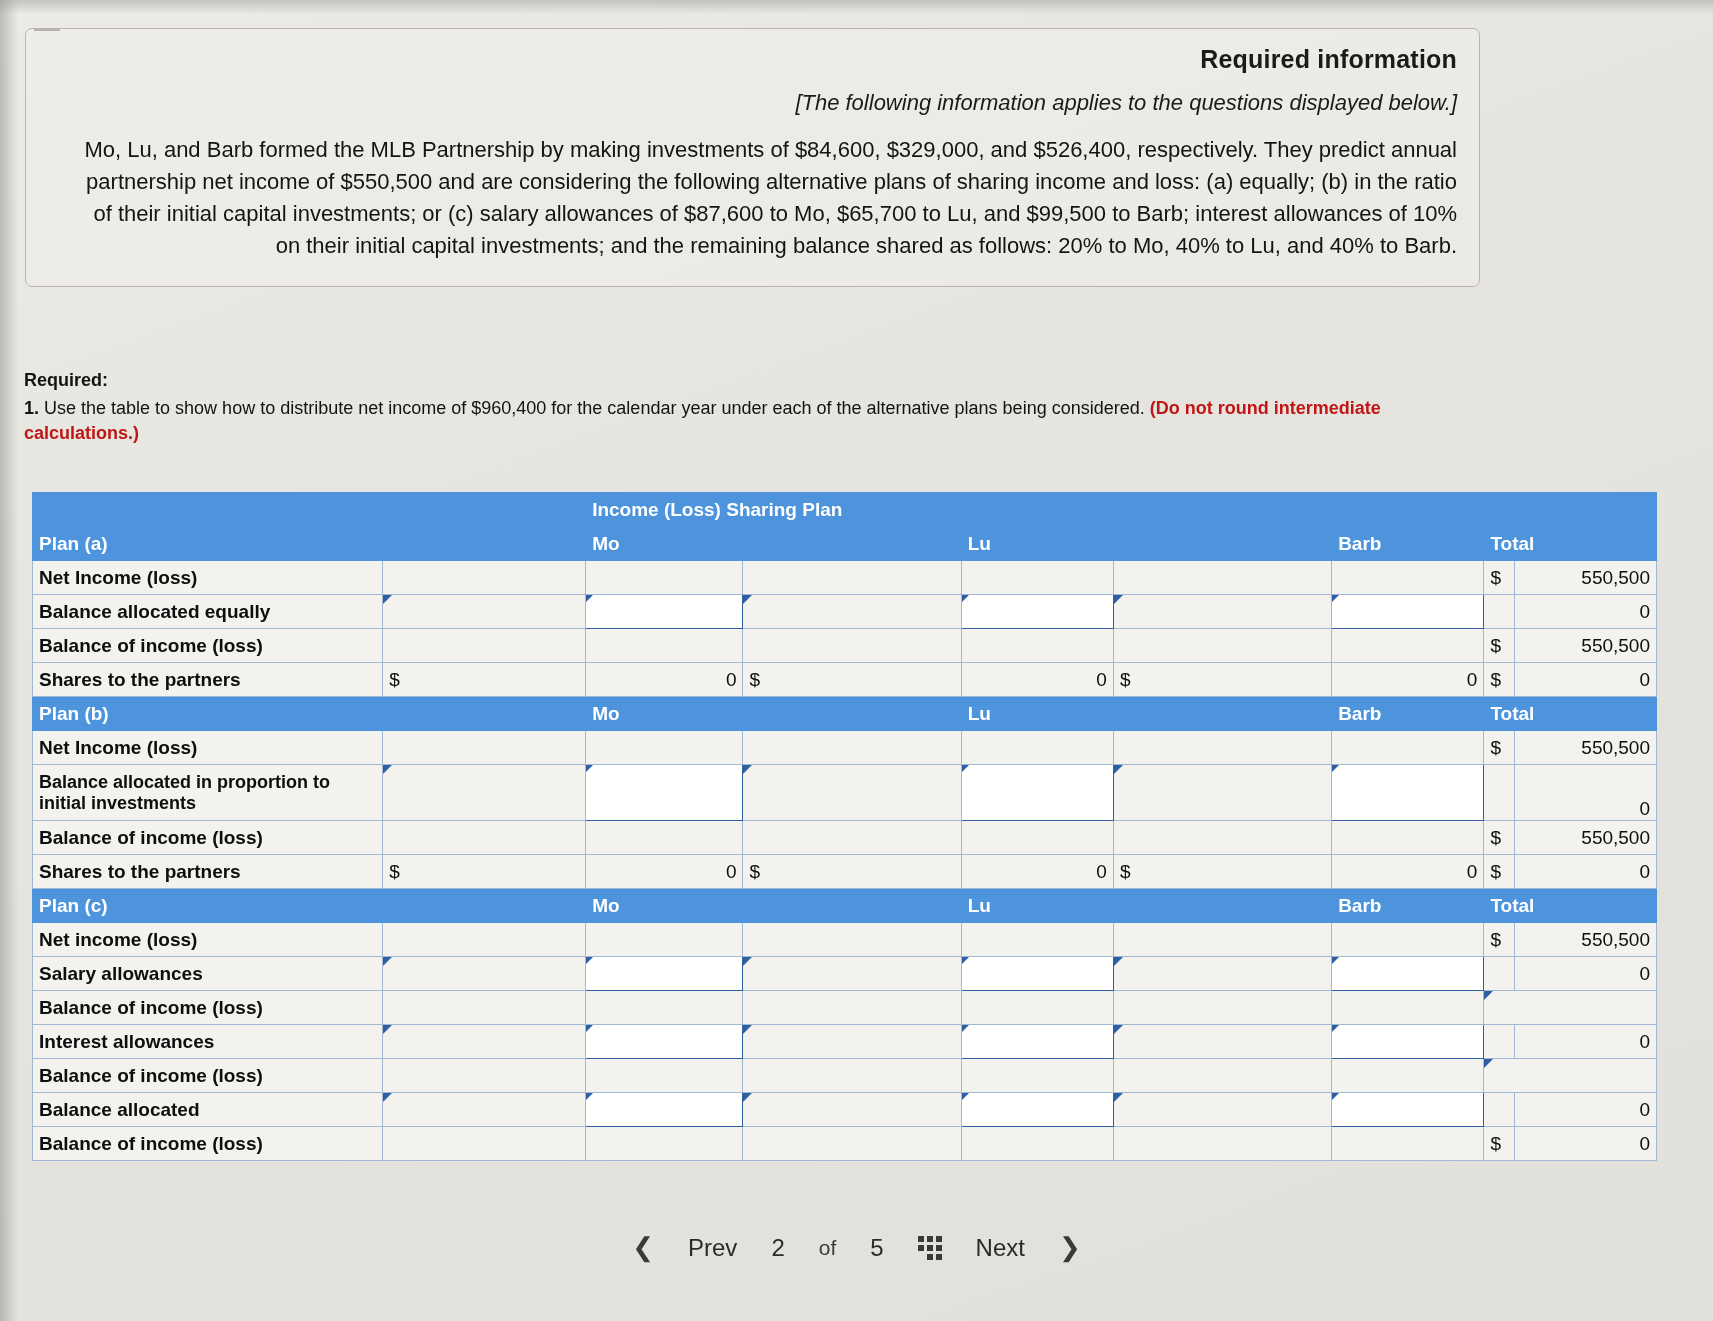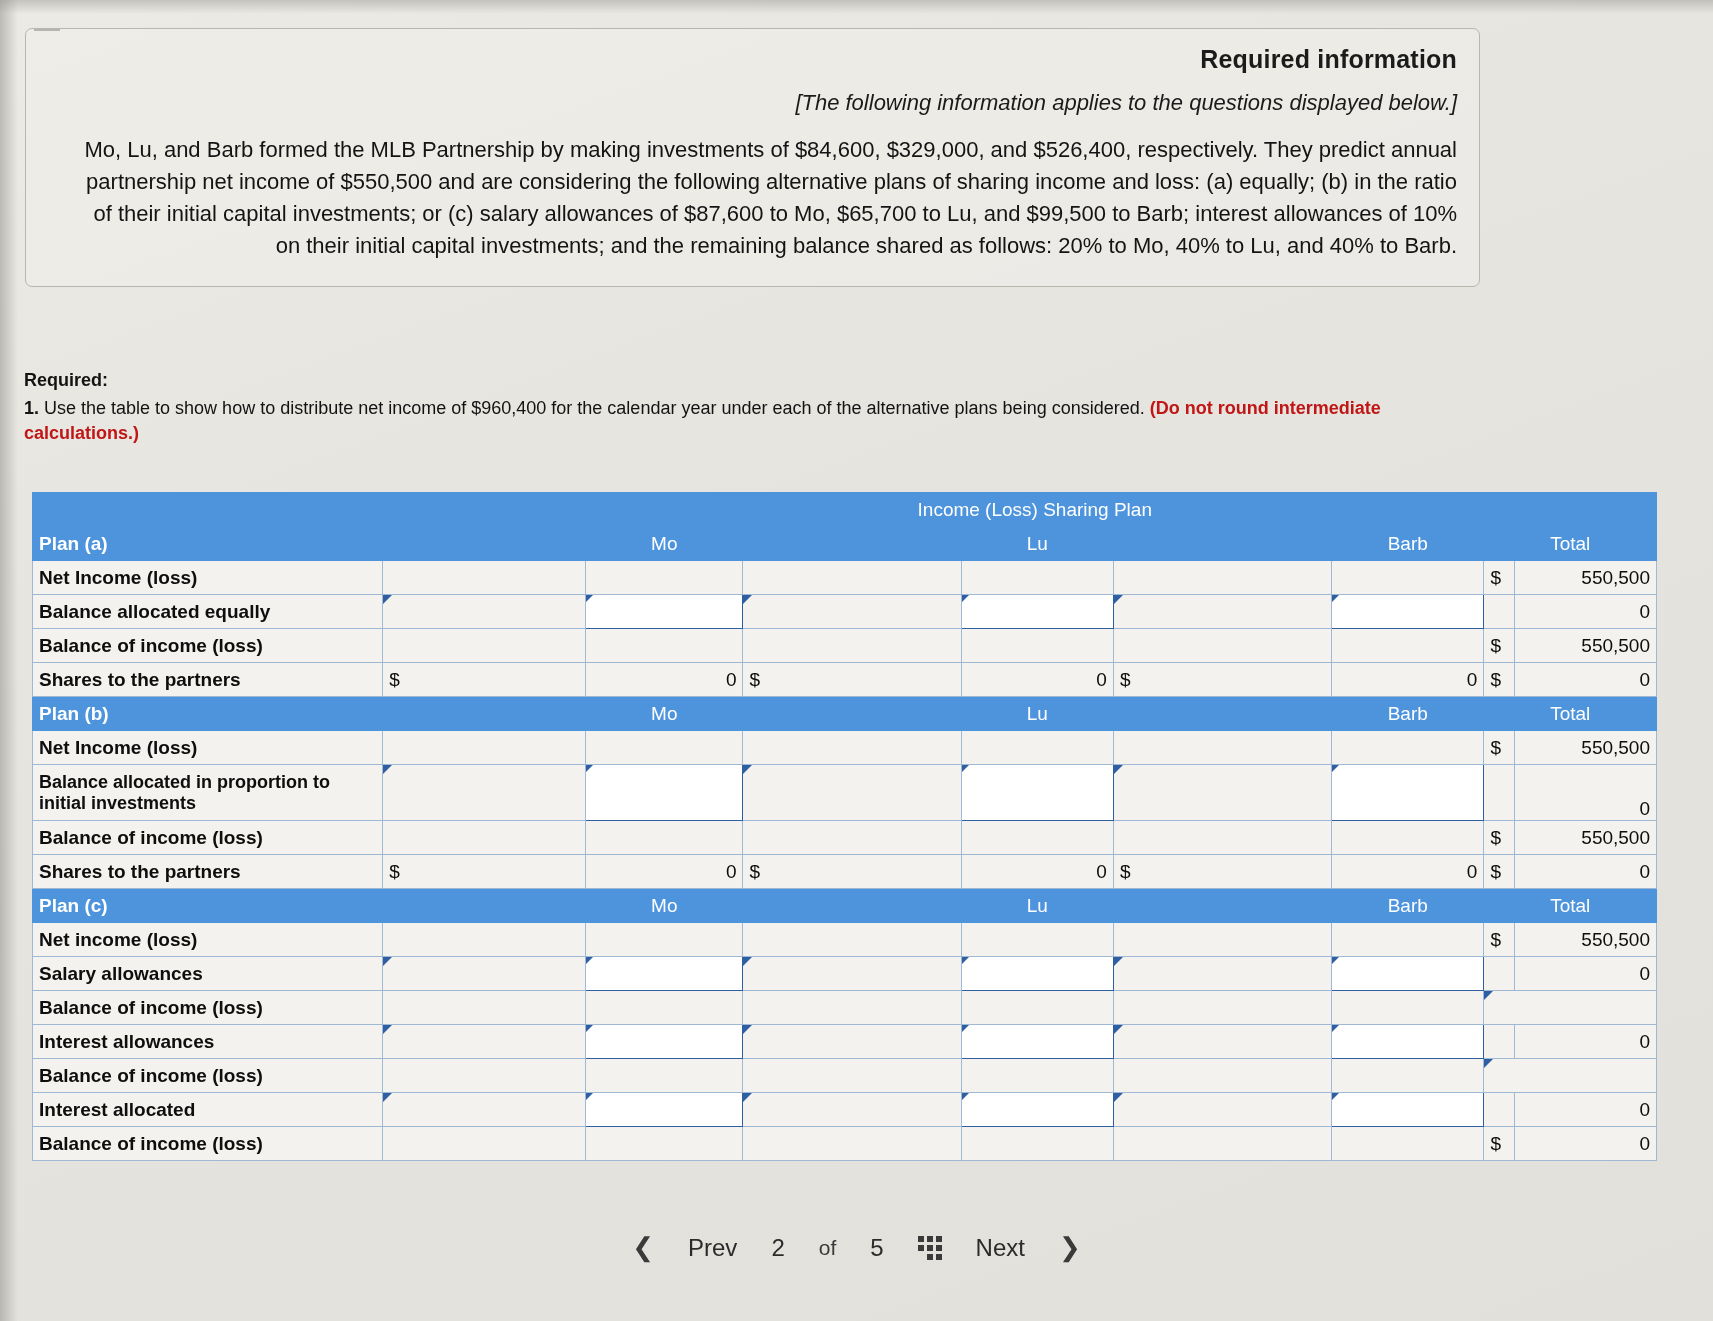--- a/index.html
+++ b/index.html
@@ -91,22 +91,22 @@
   .c-gap2  { width: 215px; }
   .c-in2   { width: 150px; }
   .c-gap3  { width: 215px; }
   .c-in3   { width: 150px; }
   .c-dollar{ width: 30px; }
   .c-tot   { width: 140px; }
 
   .hdr {
     background: #4d94dd !important;
     color: #fff;
-    font-weight: normal;
-    text-align: center;
+    font-weight: bold;
+    text-align: left;
     border: 1px solid #4d94dd !important;
   }
   .hdr-left {
     background: #4d94dd !important;
     color: #fff;
     font-weight: bold;
     text-align: left;
     border: 1px solid #4d94dd !important;
   }
   .hdr-blank {
@@ -388,21 +388,21 @@
       <td class="label-cell">Balance of income (loss)</td>
       <td></td>
       <td></td>
       <td></td>
       <td></td>
       <td></td>
       <td></td>
       <td class="arrowcell" colspan="2"></td>
     </tr>
     <tr>
-      <td class="label-cell">Interest allocated</td>
+      <td class="label-cell">Balance allocated</td>
       <td class="arrowcell"></td>
       <td class="inbox"></td>
       <td class="arrowcell"></td>
       <td class="inbox"></td>
       <td class="arrowcell"></td>
       <td class="inbox"></td>
       <td></td>
       <td class="num">0</td>
     </tr>
     <tr>

